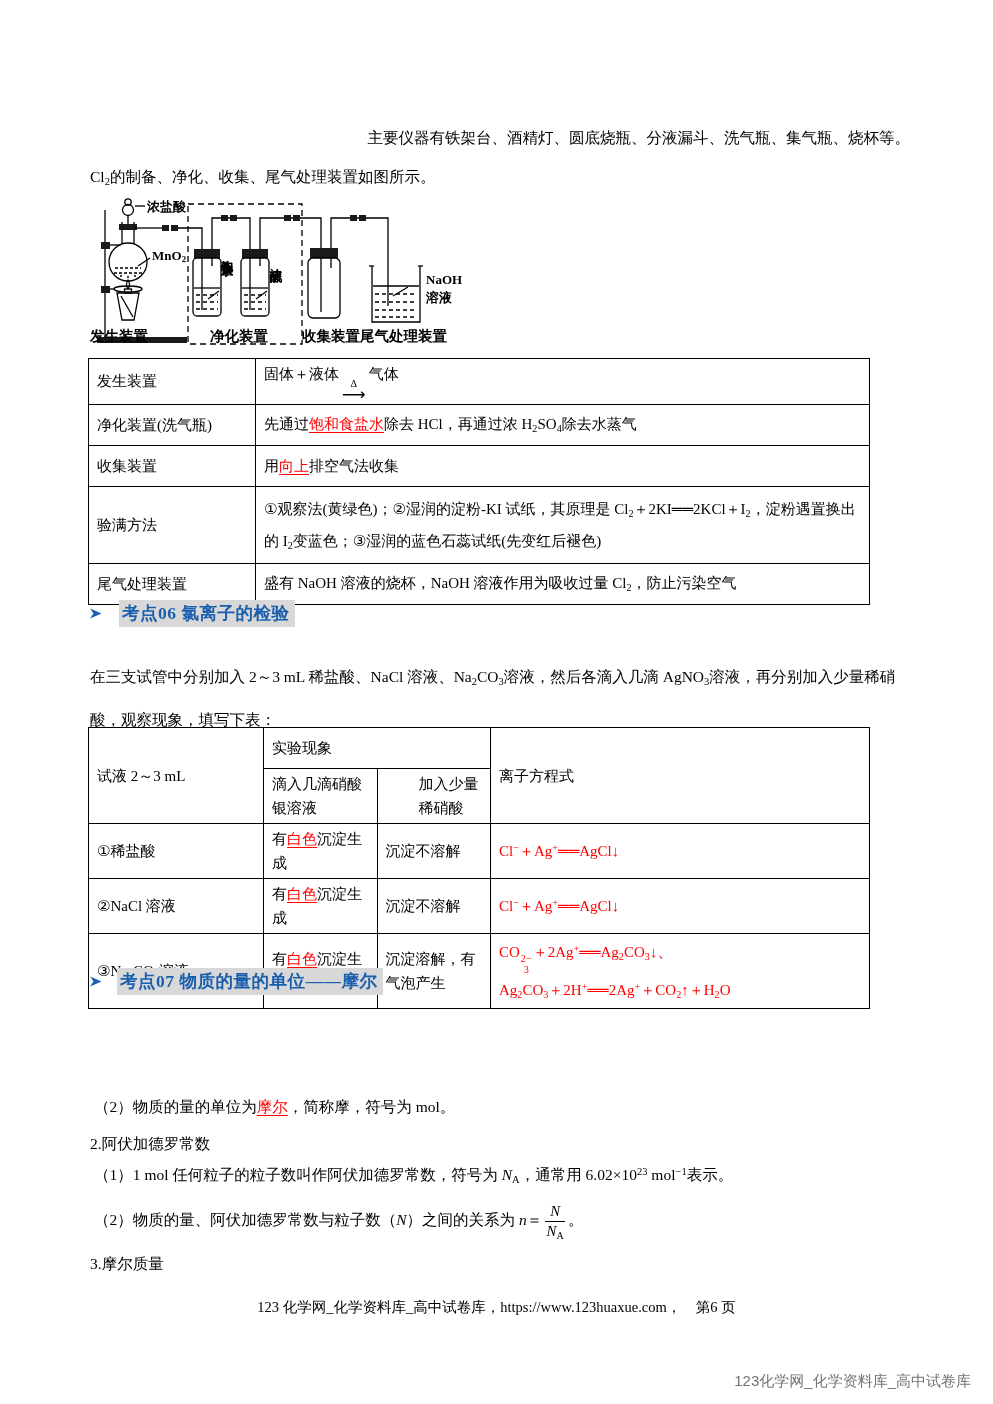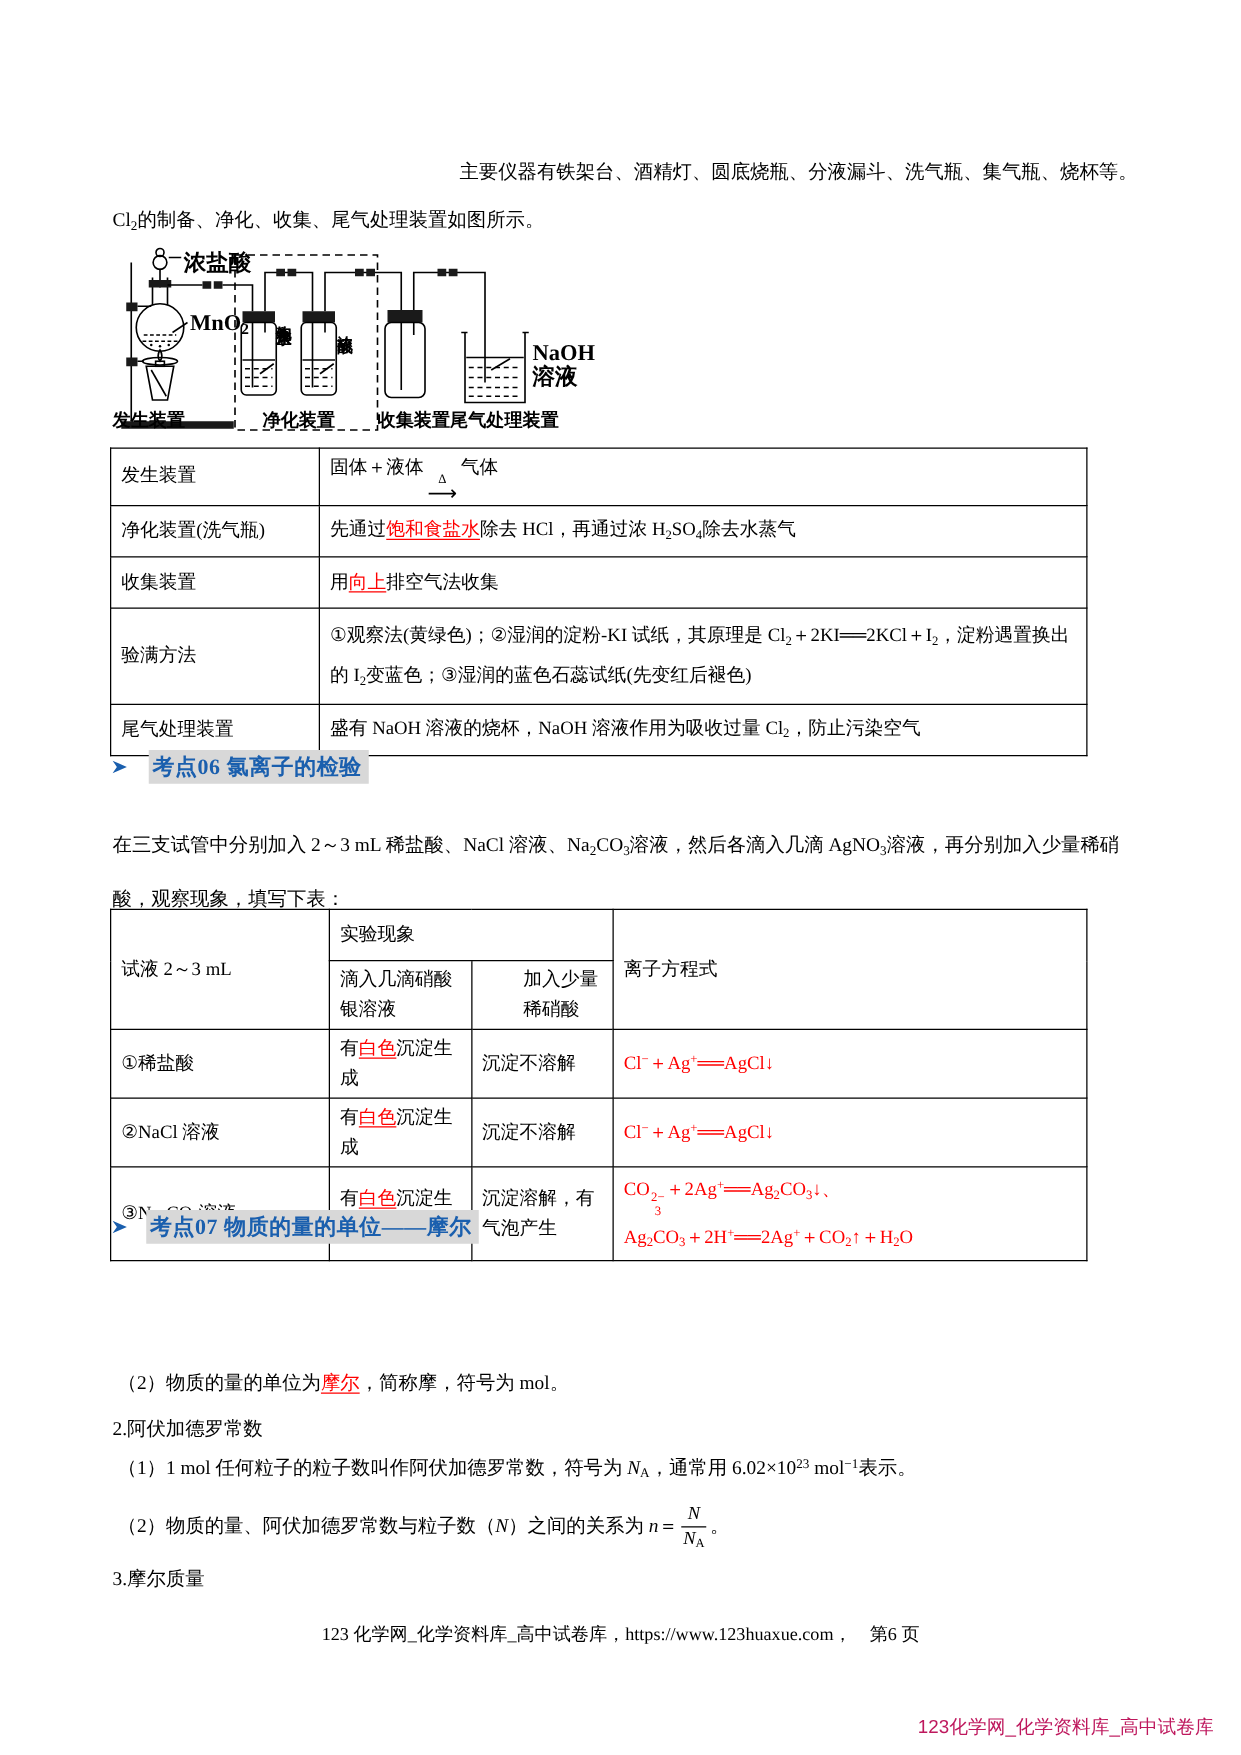--- a/index.html
+++ b/index.html
@@ -22,21 +22,21 @@
   .stack.frac{vertical-align:middle;margin:0 3px;font-size:0.95em;}
   .stack.frac .top{border-bottom:1.2px solid #000;padding:1px 5px 2px;}
   .stack.frac .bot{padding-top:2px;font-family:Liberation Serif, serif;}
   .stack.ss{vertical-align:-0.45em;font-size:0.68em;margin:0 1px;}
   .stack.ss .top{margin-bottom:1px;}
   
   .intro-line{left:90px;width:820px;line-height:1.35;}
   
   .diagram{left:88px;top:196px;width:400px;height:158px;}
   .diagram svg{position:absolute;left:0;top:0;}
-  .dlabel{position:absolute;font-size:18px;font-weight:bold;white-space:nowrap;}
+  .dlabel{position:absolute;font-size:13px;font-weight:bold;white-space:nowrap;}
   .dlabel.vert{writing-mode:vertical-rl;text-orientation:upright;letter-spacing:1px;font-size:12.5px;white-space:normal;}
   .dcaption{position:absolute;top:131px;font-size:14.5px;font-weight:bold;white-space:nowrap;}
   
   table{border-collapse:collapse;table-layout:fixed;}
   td{border:1.2px solid #000;padding:3px 8px;vertical-align:middle;font-size:15px;line-height:1.6;}
   .tbl1{left:88px;top:358px;width:782px;}
   .tbl1 .c1{width:150px;}
   .tbl1 td{height:34px;}
   .tbl1 .tall td{height:70px;line-height:2.15;}
   .tbl2{left:88px;top:727px;width:782px;}
@@ -48,21 +48,21 @@
   .eqline{line-height:2.0;}
   
   .kp-head{left:90px;height:26px;display:flex;align-items:center;gap:14px;}
   .kp-bullet{display:inline-block;width:13px;height:13px;flex:0 0 13px;}
   .kp-title{display:inline-block;background:#d8d8d8;color:#1a5fae;font-weight:bold;font-size:17.5px;padding:1px 6px 2px 3px;letter-spacing:0.5px;}
   
   .bline{left:90px;width:820px;line-height:1.4;}
   .indent{left:94px;}
   
   .footer{left:0;top:1298px;width:100%;text-align:center;font-size:14.5px;}
-  .watermark{right:22px;top:1372px;color:#be185d;font-size:15px;font-family:"Liberation Sans","DejaVu Sans",sans-serif;}
+  .watermark{right:22px;top:1372px;color:#737373;font-size:15px;font-family:"Liberation Sans","DejaVu Sans",sans-serif;}
 </style>
 </head>
 <body>
 
 <div class="page">
 
   <div class="abs intro-line" style="top:128px;text-align:right;"><span>主要仪器有铁架台、酒精灯、圆底烧瓶、分液漏斗、洗气瓶、集气瓶、烧杯等。</span></div>
   <div class="abs intro-line" style="top:167px;"><span>Cl</span><span class="seg-sb">2</span><span>的制备、净化、收集、尾气处理装置如图所示。</span></div>
 
   <div class="abs diagram">

